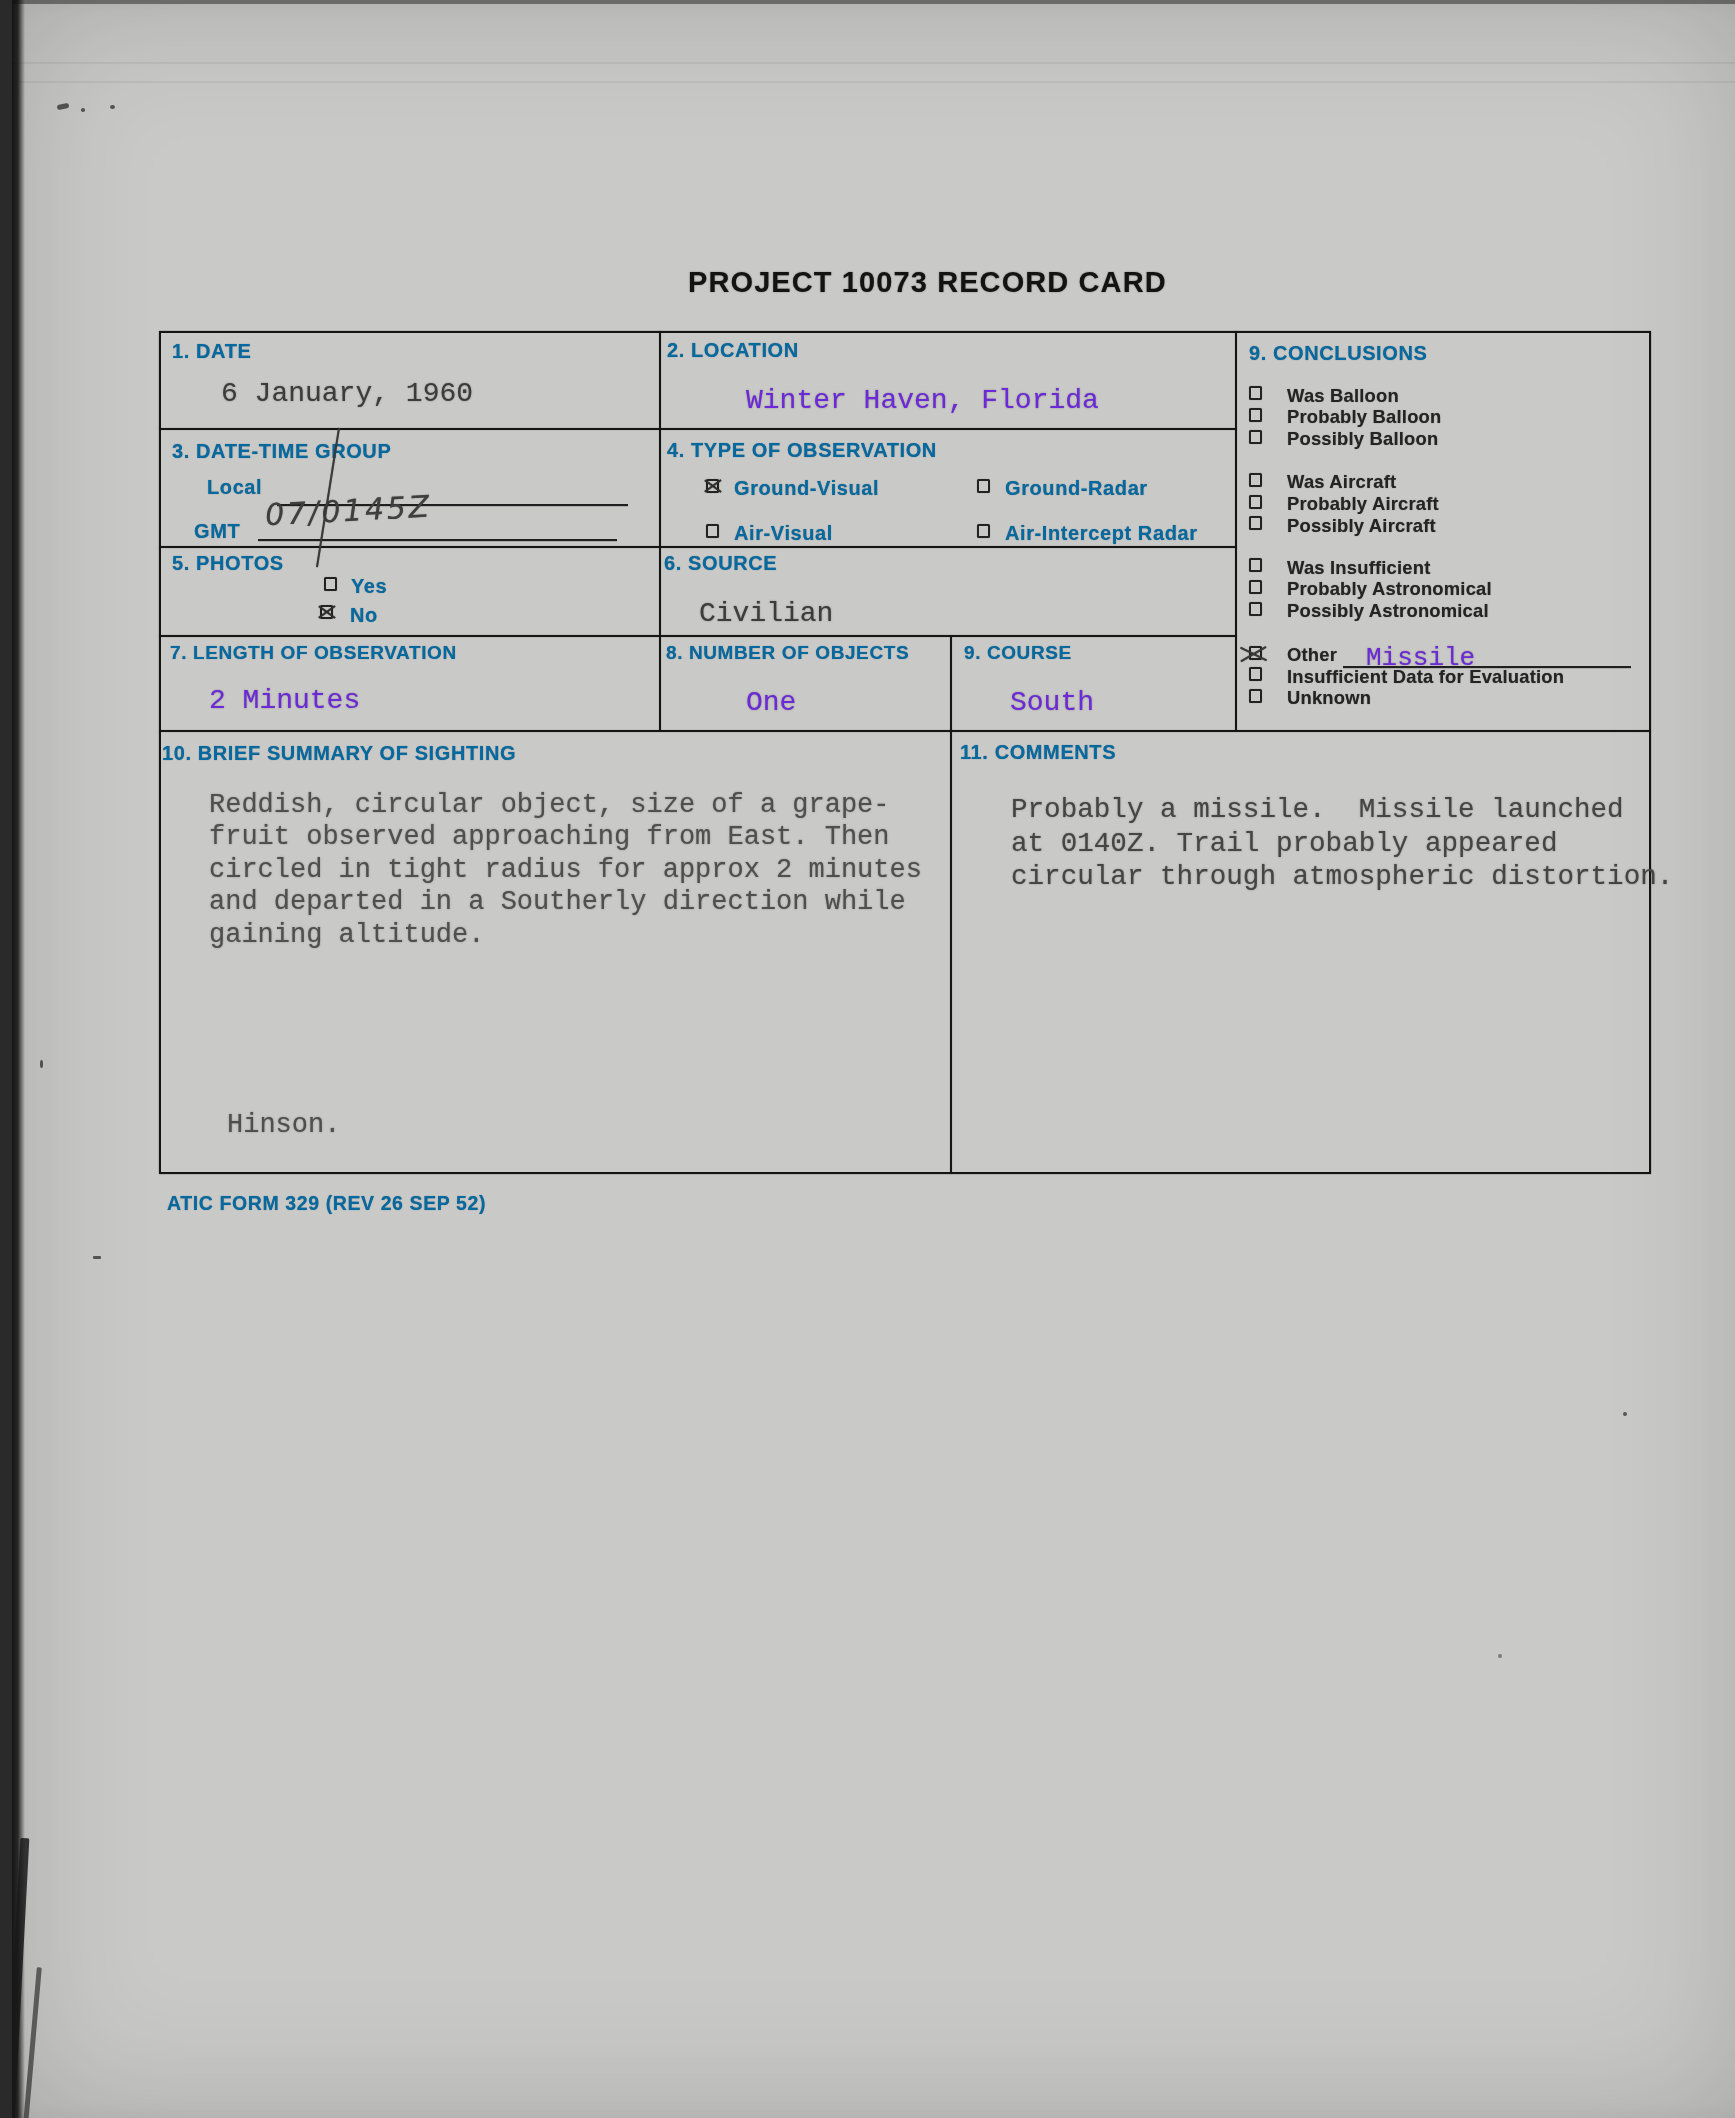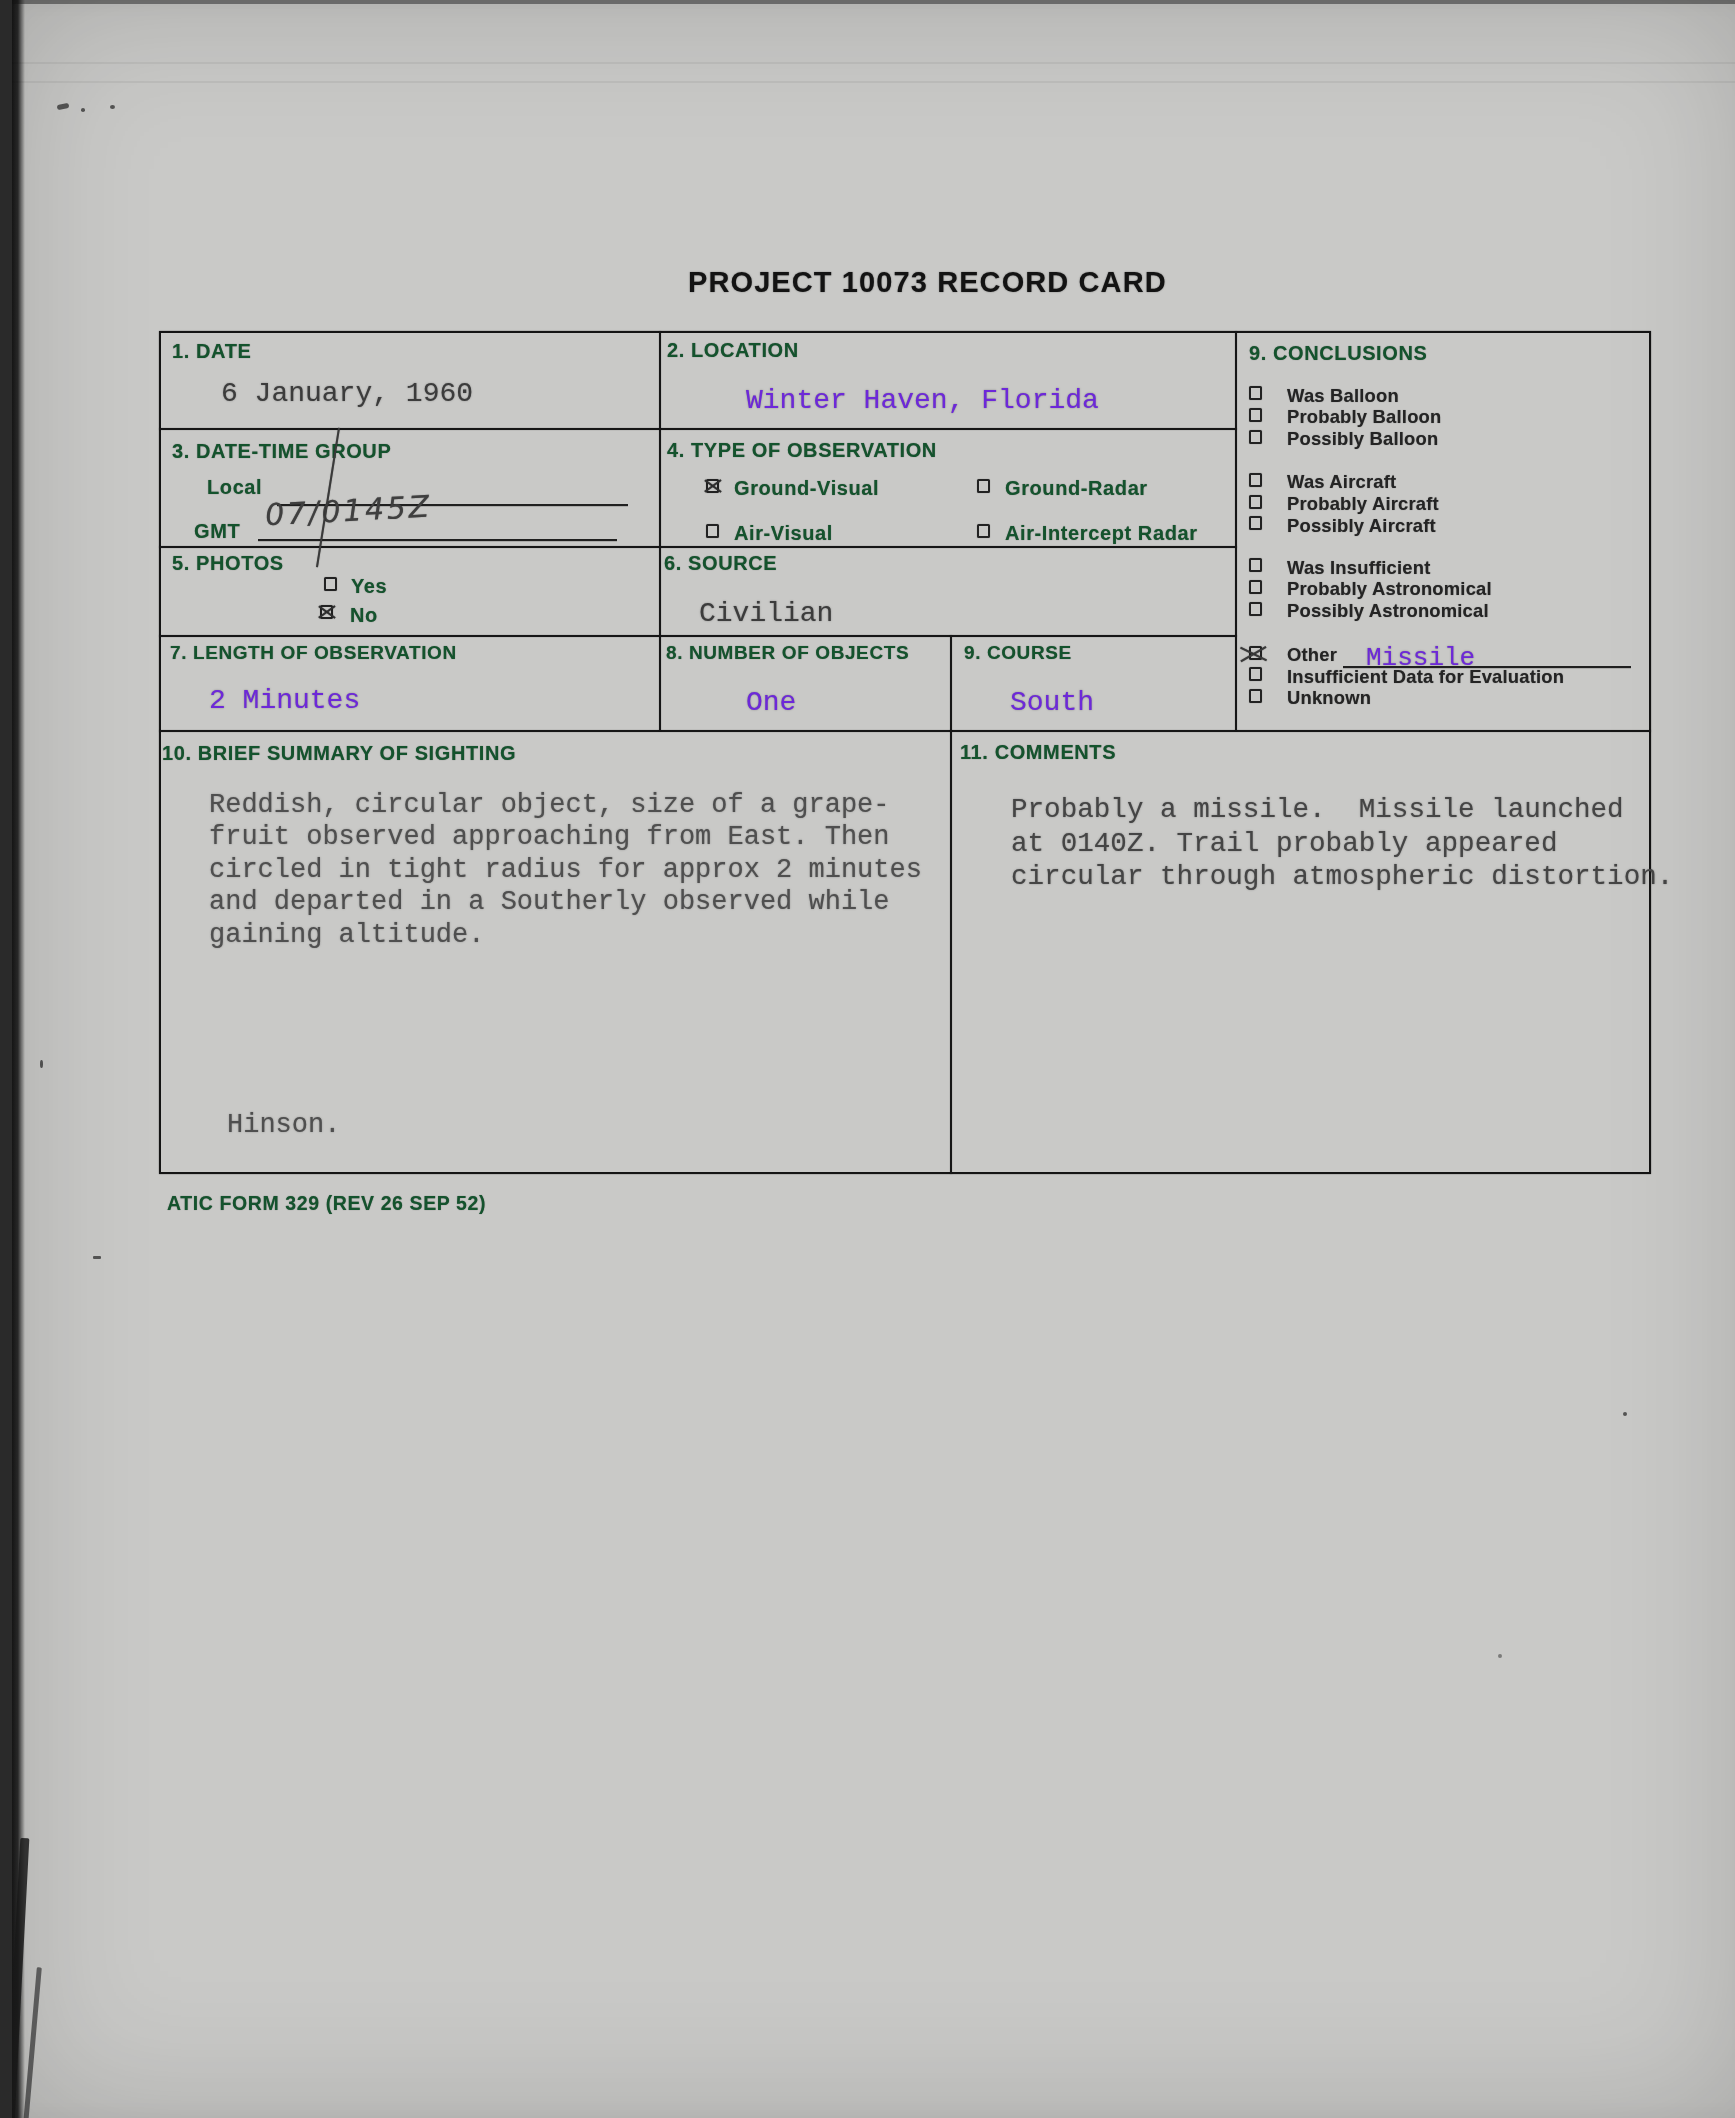--- a/index.html
+++ b/index.html
@@ -2,21 +2,21 @@
 <html style="font-size:8.6px"><head>
 <meta charset="utf-8">
 <style>
   html,body{margin:0;padding:0;background:#2a2a2a;}
   #page{position:relative;width:1736px;height:2119px;background:#c9c9c7;overflow:hidden;
         font-family:"Liberation Sans",sans-serif;margin-left:12px;}
   #page::after{content:"";position:absolute;inset:0;pointer-events:none;
         box-shadow:inset 0 0 141px rgba(0,0,0,.17), inset 0 0 21.6px rgba(0,0,0,.06);}
   .abs{position:absolute;}
   
-  .plabel{font-weight:700;font-size:20px;color:#14532d;letter-spacing:0.6px;white-space:pre;
+  .plabel{font-weight:700;font-size:20px;color:#0369a1;letter-spacing:0.6px;white-space:pre;
         text-shadow:0 0 1.1px rgba(10,10,10,.45);}
   .clabel{font-weight:700;font-size:18.4px;color:#242424;letter-spacing:0.2px;white-space:pre;
         text-shadow:0 0 1.1px rgba(10,10,10,.4);}
   .title{font-weight:700;font-size:29px;color:#131313;letter-spacing:1.1px;white-space:pre;
         text-shadow:0 0 1.6px rgba(0,0,0,.45);}
   
   .typed{font-family:"Liberation Mono",monospace;font-size:28px;color:#3c3c3c;white-space:pre;
         text-shadow:0 0 1.6px rgba(50,50,50,.5);}
   .faded{color:#6d28d9;}
   .tline{font-family:"Liberation Mono",monospace;font-size:27px;line-height:32px;color:#4f4f4f;
@@ -116,21 +116,21 @@
   <div class="abs typed faded" style="left:197px;top:685px">2 Minutes</div>
   <div class="abs plabel" style="left:654px;top:642px;font-size:19px">8. NUMBER OF OBJECTS</div>
   <div class="abs typed faded" style="left:734px;top:687px">One</div>
   <div class="abs plabel" style="left:952px;top:642px;font-size:19px">9. COURSE</div>
   <div class="abs typed faded" style="left:998px;top:687px">South</div>
 
   <div class="abs plabel" style="left:150px;top:742px">10. BRIEF SUMMARY OF SIGHTING</div>
   <div class="abs tline" style="left:197px;top:789px">Reddish, circular object, size of a grape-</div>
   <div class="abs tline" style="left:197px;top:821px">fruit observed approaching from East. Then</div>
   <div class="abs tline" style="left:197px;top:854px">circled in tight radius for approx 2 minutes</div>
-  <div class="abs tline" style="left:197px;top:886px">and departed in a Southerly observed while</div>
+  <div class="abs tline" style="left:197px;top:886px">and departed in a Southerly direction while</div>
   <div class="abs tline" style="left:197px;top:919px">gaining altitude.</div>
   <div class="abs tline" style="left:215px;top:1109px">Hinson.</div>
 
   <div class="abs plabel" style="left:948px;top:741px">11. COMMENTS</div>
   <div class="abs cmline" style="left:999px;top:793px">Probably a missile.  Missile launched</div>
   <div class="abs cmline" style="left:999px;top:827px">at 0140Z. Trail probably appeared</div>
   <div class="abs cmline" style="left:999px;top:860px">circular through atmospheric distortion.</div>
 
   <div class="abs plabel" style="left:1237px;top:342px">9. CONCLUSIONS</div>
 

